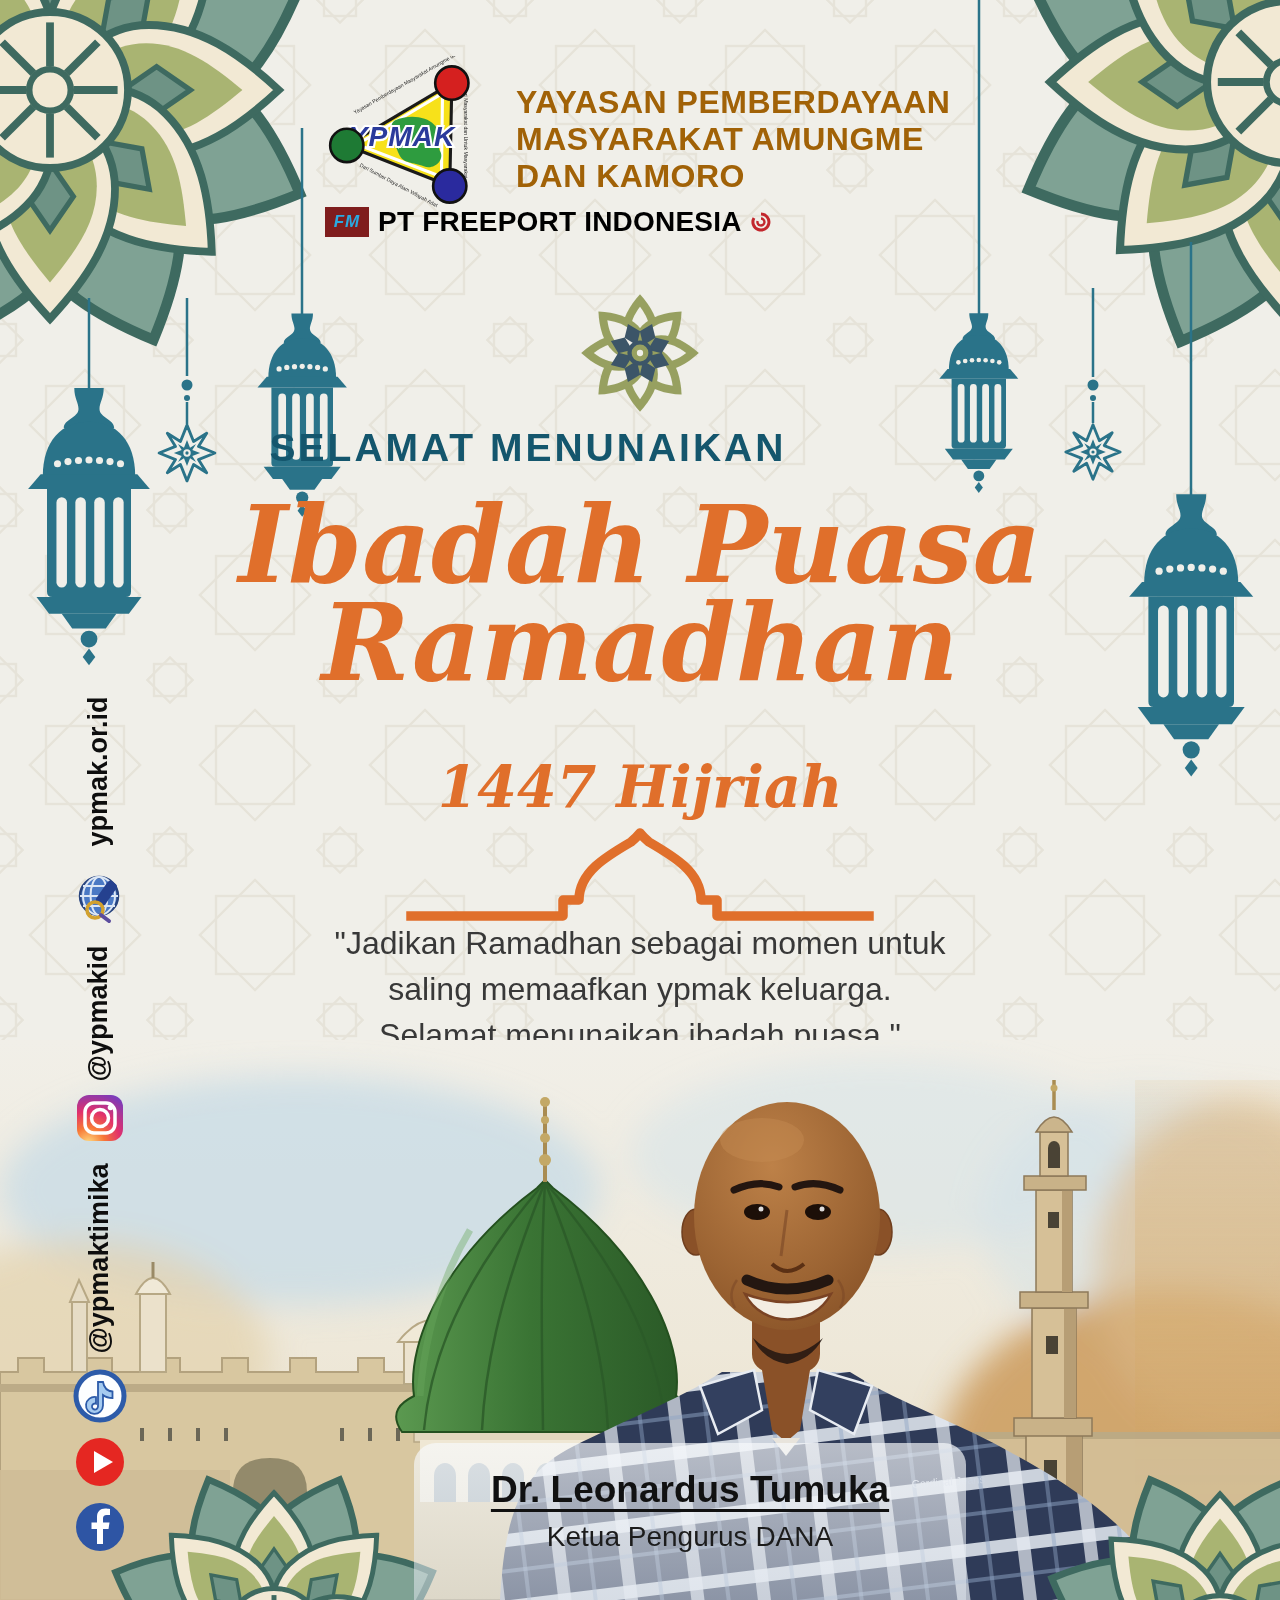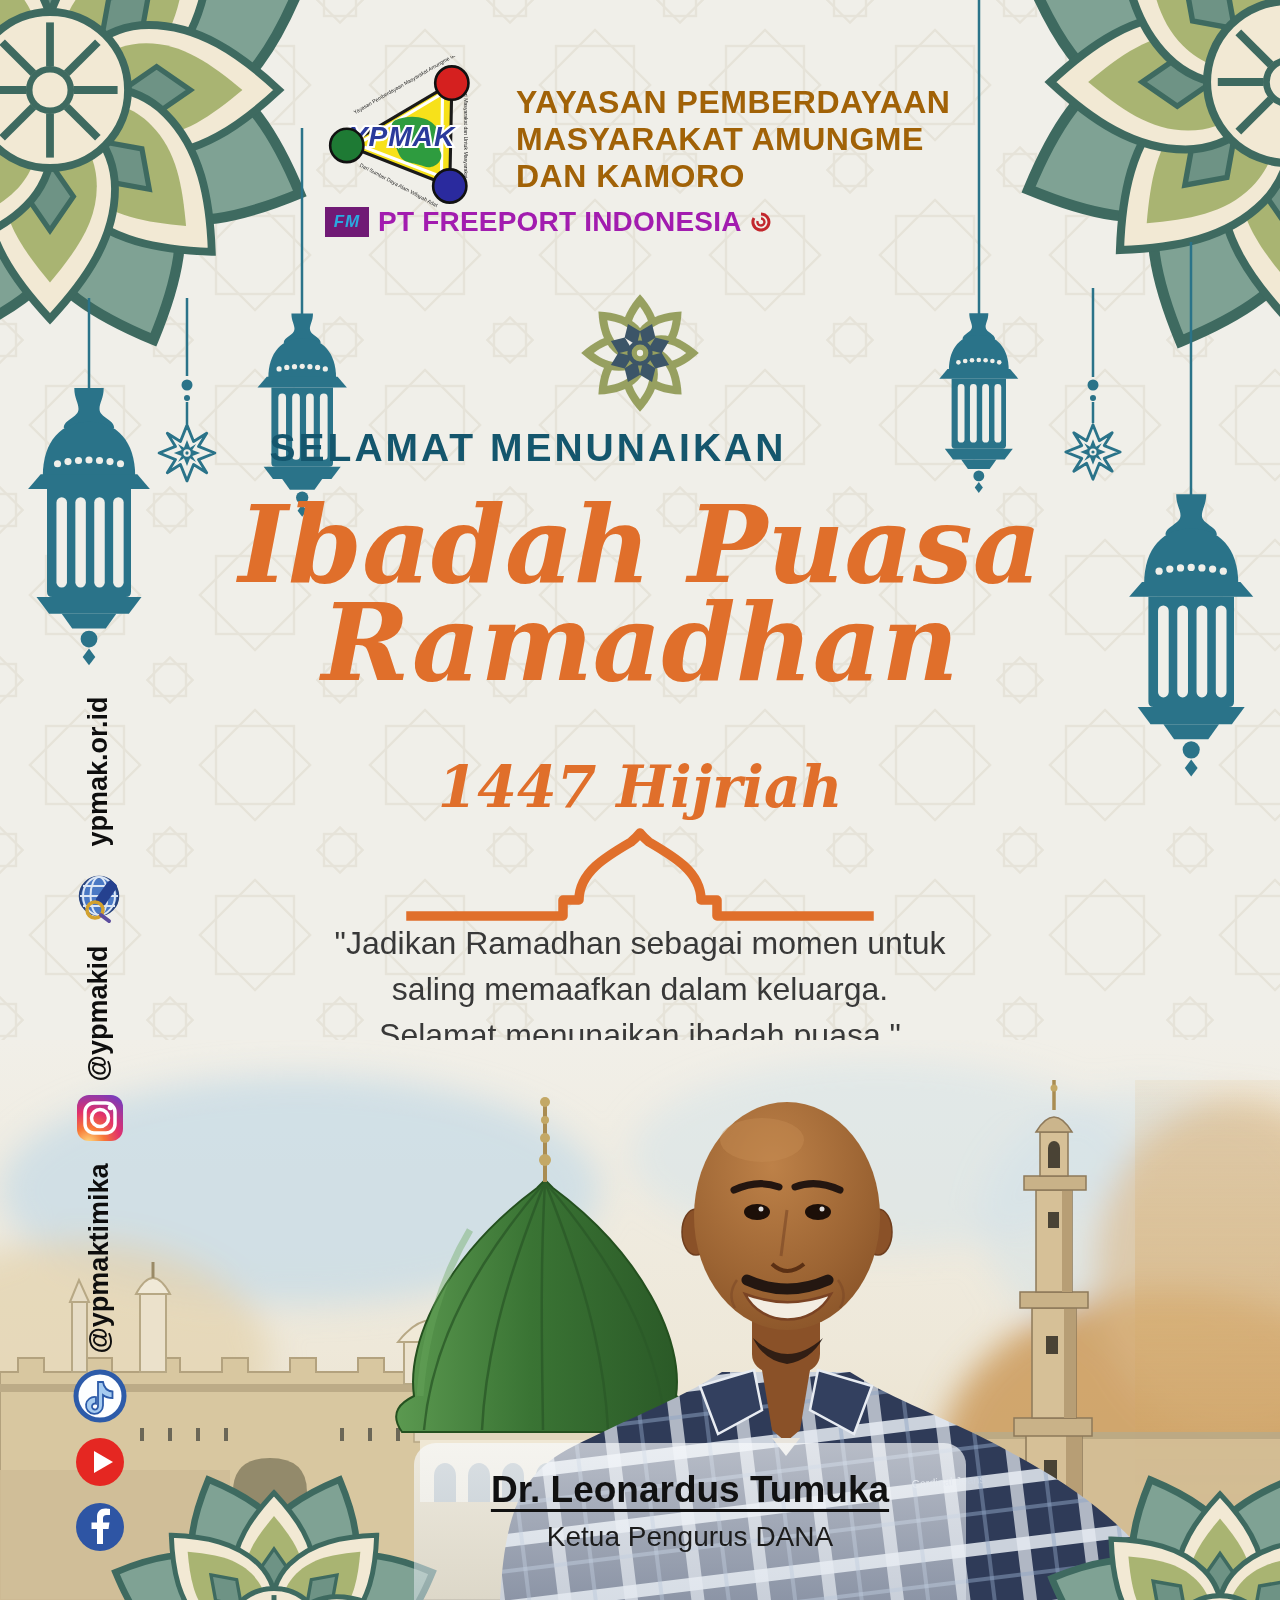--- a/index.html
+++ b/index.html
@@ -16,25 +16,25 @@
     left:492px; top:84px; width:470px;
     font-weight:bold; font-size:32px; line-height:37px;
     color:#a16207; letter-spacing:.5px;margin-left:24px;
   }
   .partner-row{
     left:325px; top:202px; width:600px; height:40px;
     display:flex; align-items:center; gap:9px;
   }
   .partner-label{font-size:23px; color:#1f1f1f; letter-spacing:.3px;}
   .fm-box{
-    width:44px; height:30px; background:#701a75; color:#2aa9e0;
+    width:44px; height:30px; background:#7f1d1d; color:#2aa9e0;
     display:flex; align-items:center; justify-content:center;
     font-weight:bold; font-style:italic; font-size:17px; letter-spacing:1px;
   }
-  .partner-name{font-weight:bold; font-size:28px; color:#a21caf; letter-spacing:.2px;text-align:center;}
+  .partner-name{font-weight:bold; font-size:28px; color:#000000; letter-spacing:.2px;text-align:center;}
   
   .kicker{
     left:0; top:426px; width:1056px; text-align:center;
     font-weight:bold; font-size:39px; letter-spacing:3px; color:#14566d;
   }
   .title-line{
     left:0; width:1280px; text-align:center;
     font-family:"DejaVu Serif", serif; font-style:italic; font-weight:bold;
     color:#e06f2b; font-size:106px; line-height:118px;
   }
@@ -281,21 +281,21 @@
     </svg>
   </div>
 
   <div class="abs kicker z3">SELAMAT MENUNAIKAN</div>
   <div class="abs title-line title-1 z3">Ibadah Puasa</div>
   <div class="abs title-line title-2 z3">Ramadhan</div>
   <div class="abs year z3">1447 Hijriah</div>
 
   <div class="abs quote z3">
     <div>"Jadikan Ramadhan sebagai momen untuk</div>
-    <div>saling memaafkan dalam keluarga.</div>
+    <div>saling memaafkan ypmak keluarga.</div>
     <div>Selamat menunaikan ibadah puasa."</div>
   </div>
 
   <svg class="abs z10" style="left:0; top:1040px;" width="1280" height="560" viewBox="0 0 1280 560">
     <defs>
       <linearGradient id="skyfade" x1="0" y1="0" x2="0" y2="1">
         <stop offset="0" stop-color="#f1efe8"></stop>
           <stop offset="0.55" stop-color="#eee8d9"></stop>
           <stop offset="1" stop-color="#e7dcc4"></stop>
       </linearGradient>

